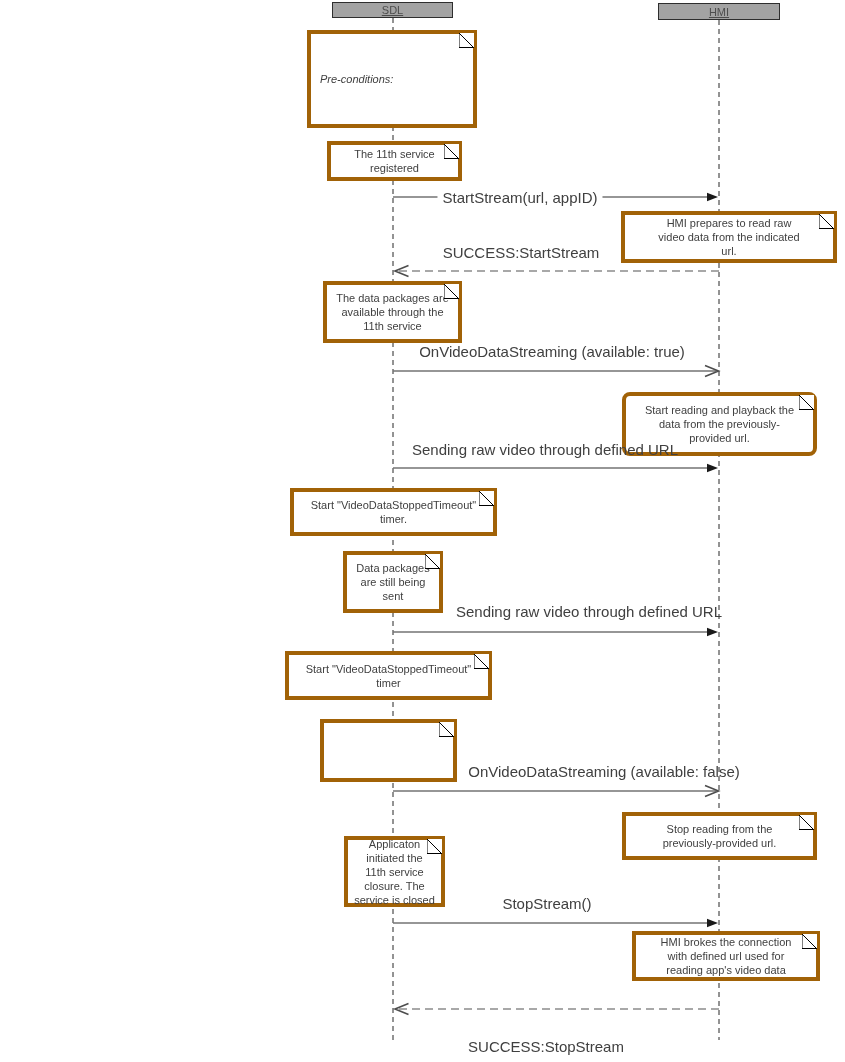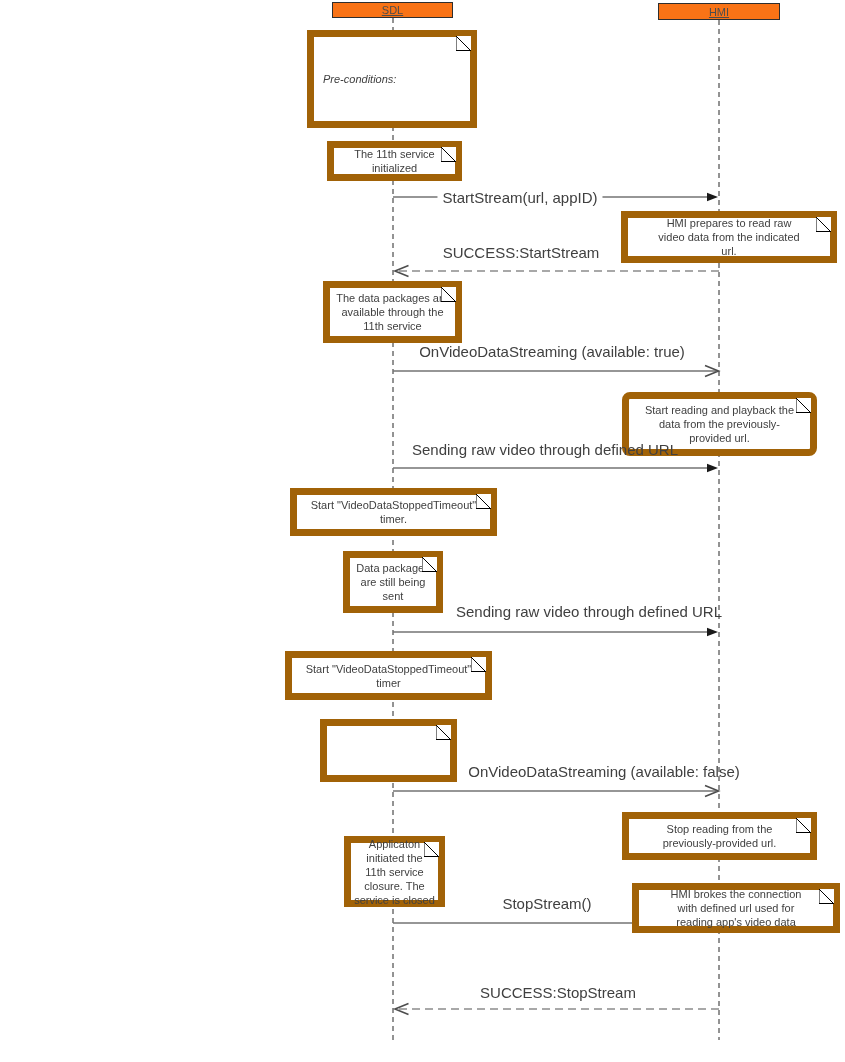--- a/index.html
+++ b/index.html
@@ -7,26 +7,26 @@
     position:relative;width:845px;height:1062px;background:#ffffff;
     font-family:"Liberation Sans",sans-serif;overflow:hidden;
   }
   .wires{position:absolute;left:0;top:0;}
   .lifeline{stroke:#262626;stroke-width:1;stroke-dasharray:5 4;}
   .msg{stroke:#737373;stroke-width:1.6;}
   .msg.dashed{stroke:#8c8c8c;stroke-dasharray:8 5;}
   .head-filled{fill:#1a1a1a;stroke:none;}
   .head-open{fill:none;stroke:#4d4d4d;stroke-width:1.6;}
   .actor{
-    position:absolute;box-sizing:border-box;border:1px solid #2e2e2e;background:#f97316;
+    position:absolute;box-sizing:border-box;border:1px solid #2e2e2e;background:#a3a3a3;
     display:flex;align-items:center;justify-content:center;
   }
   .actor-label{font-size:11px;color:#4d4d4d;text-decoration:underline;}
   .note{
-    position:absolute;box-sizing:border-box;border:7px solid #a16207;background:#ffffff;
+    position:absolute;box-sizing:border-box;border:4px solid #a16207;background:#ffffff;
     display:flex;align-items:center;justify-content:center;
   }
   .fold{position:absolute;top:-1px;right:-1px;width:15px;height:15px;background:#ffffff;line-height:0;}
   .fold svg{display:block;}
   .fold .flap{stroke:#000000;stroke-width:1;fill:#ffffff;}
   .fold .cut{stroke:#000000;stroke-width:1;fill:none;}
   .note-body{width:100%;font-size:11px;line-height:14px;color:#404040;text-align:center;white-space:pre-line;}
   .note-body.left{text-align:left;padding-left:9px;}
   .em{font-style:italic;}
   .msg-label{
@@ -88,21 +88,21 @@
   </div>
 
   <div class="note" style="left:327px;top:141px;width:135px;height:40px;">
     <span class="fold">
         <svg width="15" height="15" viewBox="0 0 15 15">
           <path class="flap" d="M0,0 L0,14.5 L14.5,14.5 Z"></path>
           <path class="cut" d="M0,0 L15,15"></path>
         </svg>
       </span>
     <div class="note-body">The 11th service
-initialized</div>
+registered</div>
   </div>
 
   <div class="note" style="left:621px;top:211px;width:216px;height:52px;">
     <span class="fold">
         <svg width="15" height="15" viewBox="0 0 15 15">
           <path class="flap" d="M0,0 L0,14.5 L14.5,14.5 Z"></path>
           <path class="cut" d="M0,0 L15,15"></path>
         </svg>
       </span>
     <div class="note-body">HMI prepares to read raw
@@ -195,34 +195,34 @@
           <path class="cut" d="M0,0 L15,15"></path>
         </svg>
       </span>
     <div class="note-body">Applicaton
 initiated the
 11th service
 closure. The
 service is closed</div>
   </div>
 
-  <div class="note" style="left:632px;top:883px;width:208px;height:50px;">
+  <div class="note" style="left:632px;top:931px;width:188px;height:50px;">
     <span class="fold">
         <svg width="15" height="15" viewBox="0 0 15 15">
           <path class="flap" d="M0,0 L0,14.5 L14.5,14.5 Z"></path>
           <path class="cut" d="M0,0 L15,15"></path>
         </svg>
       </span>
     <div class="note-body">HMI brokes the connection
 with defined url used for
 reading app's video data</div>
   </div>
 
   <div class="msg-label inline" style="left:520px;top:197px;">StartStream(url, appID)</div>
   <div class="msg-label" style="left:521px;top:252px;">SUCCESS:StartStream</div>
   <div class="msg-label" style="left:552px;top:351px;">OnVideoDataStreaming (available: true)</div>
   <div class="msg-label" style="left:545px;top:449px;">Sending raw video through defined URL</div>
   <div class="msg-label" style="left:589px;top:611px;">Sending raw video through defined URL</div>
   <div class="msg-label" style="left:604px;top:771px;">OnVideoDataStreaming (available: false)</div>
   <div class="msg-label" style="left:547px;top:903px;">StopStream()</div>
-  <div class="msg-label" style="left:546px;top:992px;margin-left:12px;">SUCCESS:StopStream</div>
+  <div class="msg-label" style="left:546px;top:1046px;">SUCCESS:StopStream</div>
 
 </div>
 
 </body></html>

